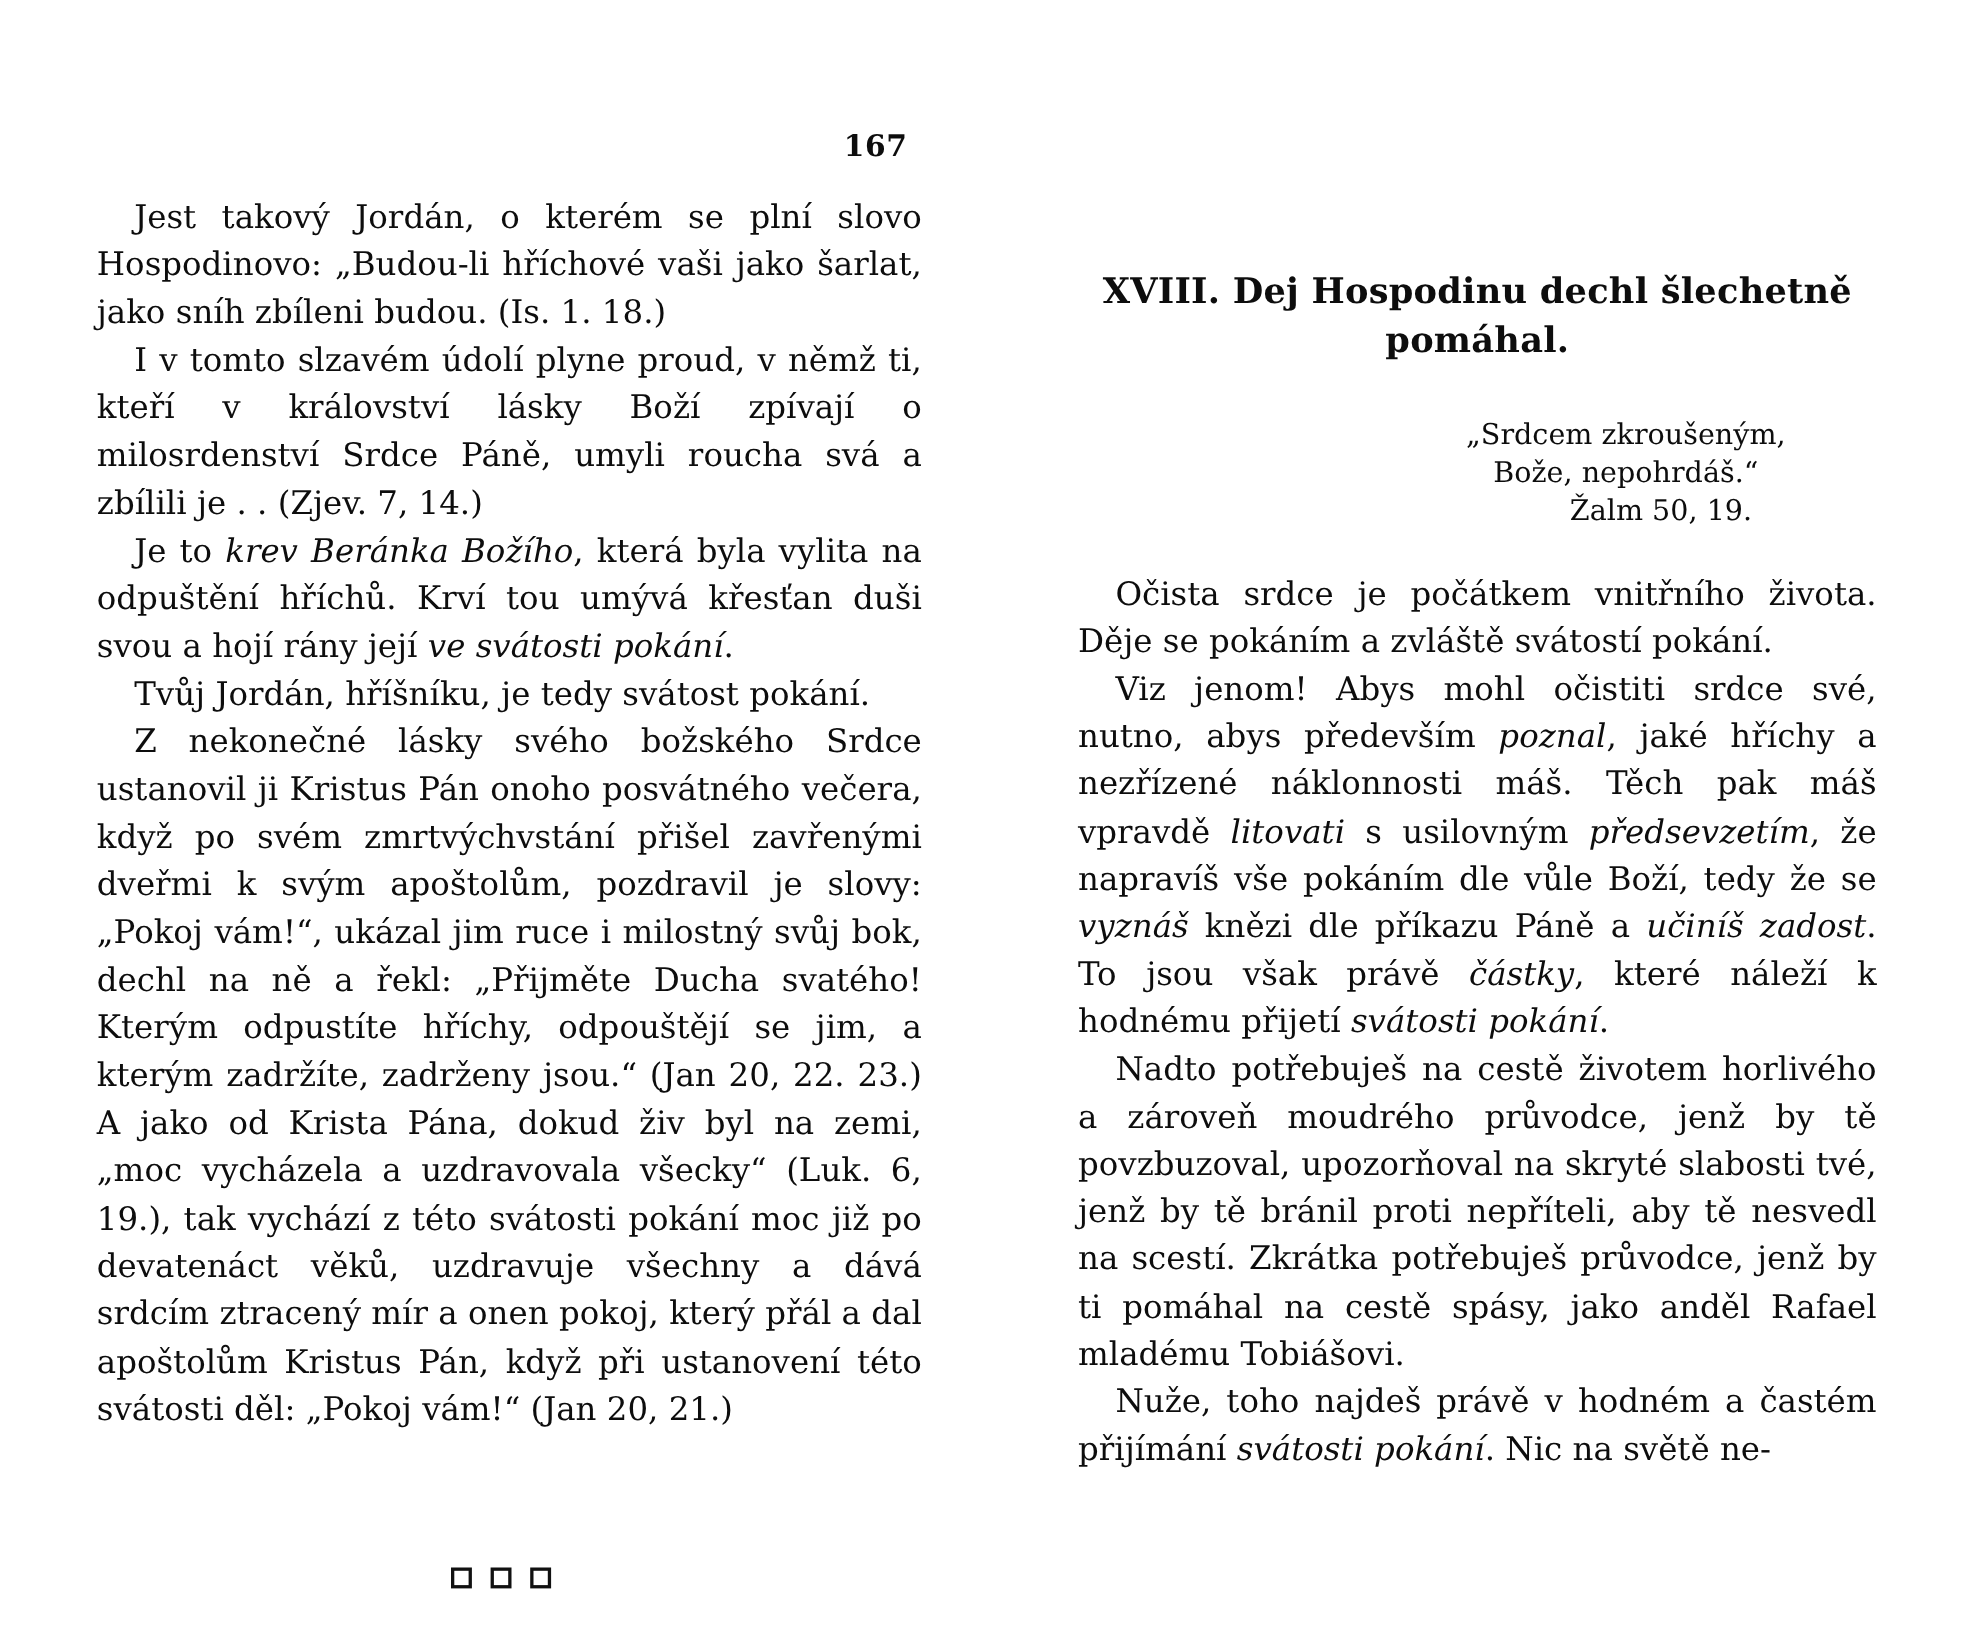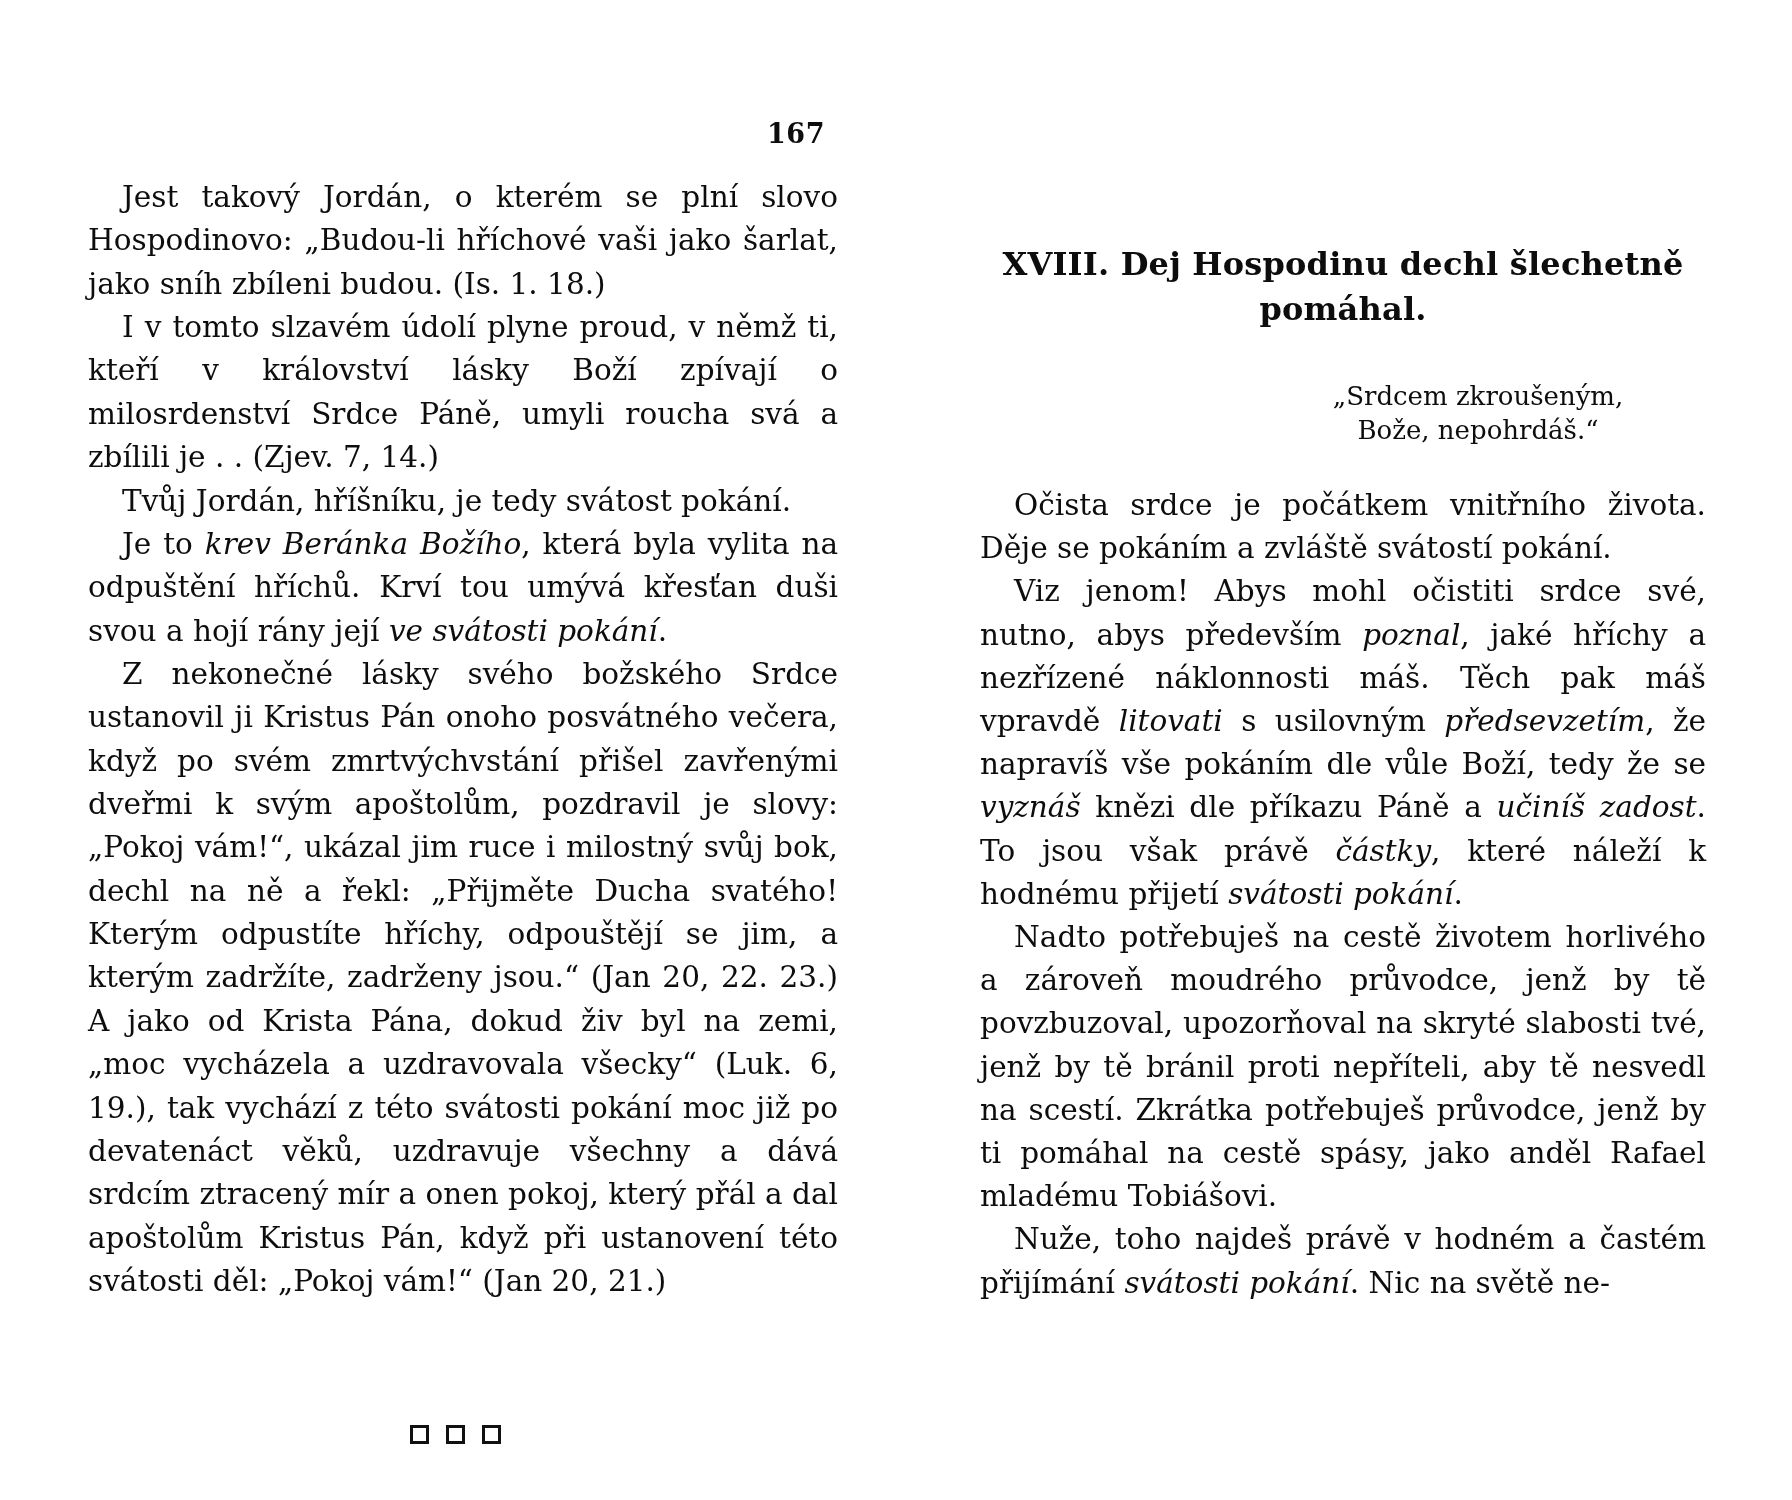--- a/index.html
+++ b/index.html
@@ -134,43 +134,44 @@
 
       <p class="indent">
         <span>Jest takový Jordán, o kterém se plní slovo Hospodinovo: „Budou-li hříchové vaši jako šarlat, jako sníh zbíleni budou. (Is. 1. 18.)</span>
       </p>
 
       <p class="indent">
         <span>I v tomto slzavém údolí plyne proud, v němž ti, kteří v království lásky Boží zpívají o milosrdenství Srdce Páně, umyli roucha svá a zbílili je . .  (Zjev. 7, 14.)</span>
       </p>
 
       <p class="indent">
-        <span>Tvůj Jordán, hříšníku, je tedy svátost pokání.</span>
+        <span>Je to <i class="ital">krev Beránka Božího</i>, která byla vylita na odpuštění hříchů. Krví tou umývá křesťan duši svou a hojí rány její <i class="ital">ve svátosti pokání</i>.</span>
       </p>
 
       <p class="indent">
-        <span>Je to <i class="ital">krev Beránka Božího</i>, která byla vylita na odpuštění hříchů. Krví tou umývá křesťan duši svou a hojí rány její <i class="ital">ve svátosti pokání</i>.</span>
+        <span>Tvůj Jordán, hříšníku, je tedy svátost pokání.</span>
       </p>
 
       <p class="indent">
         <span>Z nekonečné lásky svého božského Srdce ustanovil ji Kristus Pán onoho posvátného večera, když po svém zmrtvýchvstání přišel zavřenými dveřmi k svým apoštolům, pozdravil je slovy: „Pokoj vám!“, ukázal jim ruce i milostný svůj bok, dechl na ně a řekl: „Přijměte Ducha svatého! Kterým odpustíte hříchy, odpouštějí se jim, a kterým zadržíte, zadrženy jsou.“ (Jan 20, 22. 23.) A jako od Krista Pána, dokud živ byl na zemi, „moc vycházela a uzdravovala všecky“ (Luk. 6, 19.), tak vychází z této svátosti pokání moc již po devatenáct věků, uzdravuje všechny a dává srdcím ztracený mír a onen pokoj, který přál a dal apoštolům Kristus Pán, když při ustanovení této svátosti děl: „Pokoj vám!“ (Jan 20, 21.)</span>
       </p>
 
     </div>
 
     <div class="col col-right">
 
       <h2 class="section-heading">
         <span>XVIII. Dej Hospodinu dechl šlechetně</span>
         <span class="line2">pomáhal.</span>
       </h2>
 
       <div class="epigraph">
         <span class="l1">„Srdcem zkroušeným,</span>
         <span class="l2">Bože, nepohrdáš.“</span>
+        <span class="src">Žalm 50, 19.</span>
       </div>
 
       <div class="right-body">
         <p class="indent">
           <span>Očista srdce je počátkem vnitřního života. Děje se pokáním a zvláště svátostí pokání.</span>
         </p>
         <p class="indent">
           <span>Viz jenom! Abys mohl očistiti srdce své, nutno, abys především <i class="ital">poznal</i>, jaké hříchy a nezřízené náklonnosti máš. Těch pak máš vpravdě <i class="ital">litovati</i> s usilovným <i class="ital">předsevzetím</i>, že napravíš vše pokáním dle vůle Boží, tedy že se <i class="ital">vyznáš</i> knězi dle příkazu Páně a <i class="ital">učiníš zadost</i>. To jsou však právě <i class="ital">částky</i>, které náleží k hodnému přijetí <i class="ital">svátosti pokání</i>.</span>
         </p>
         <p class="indent">

